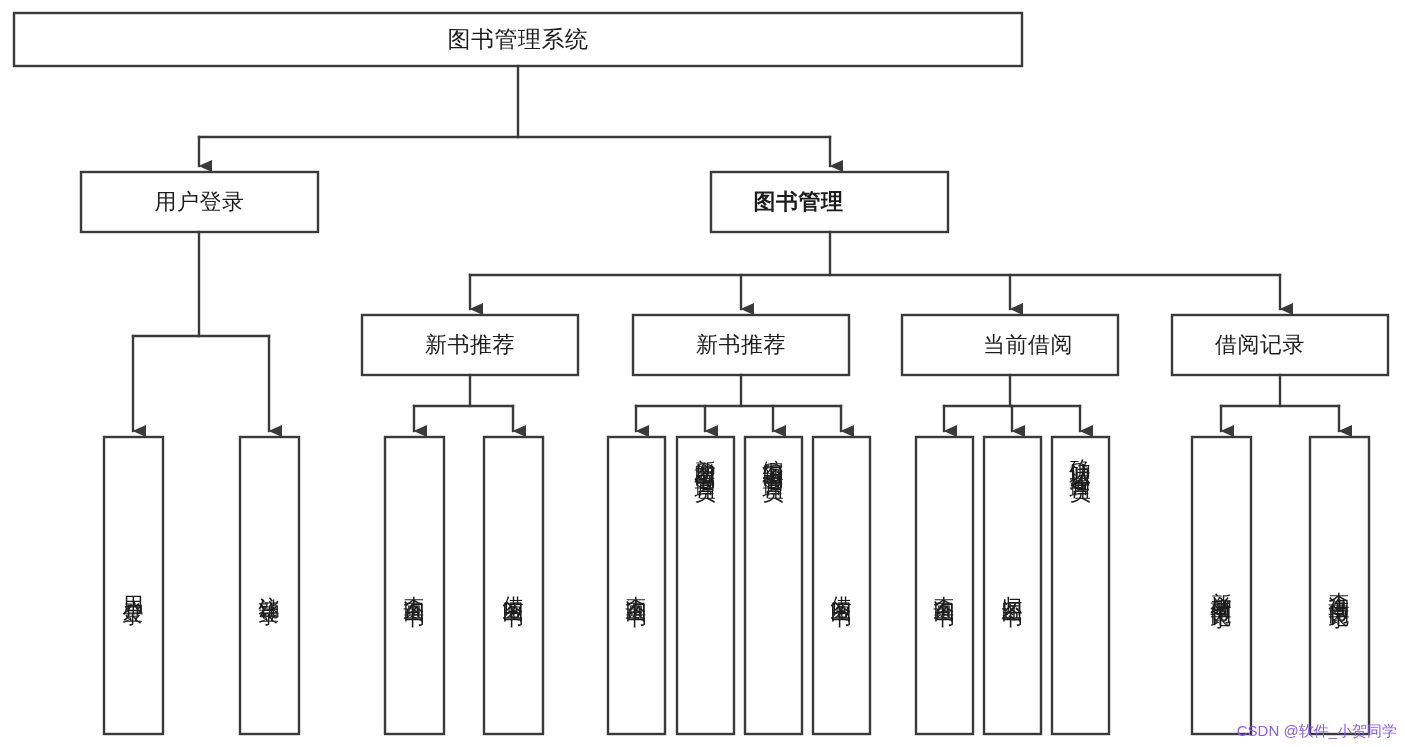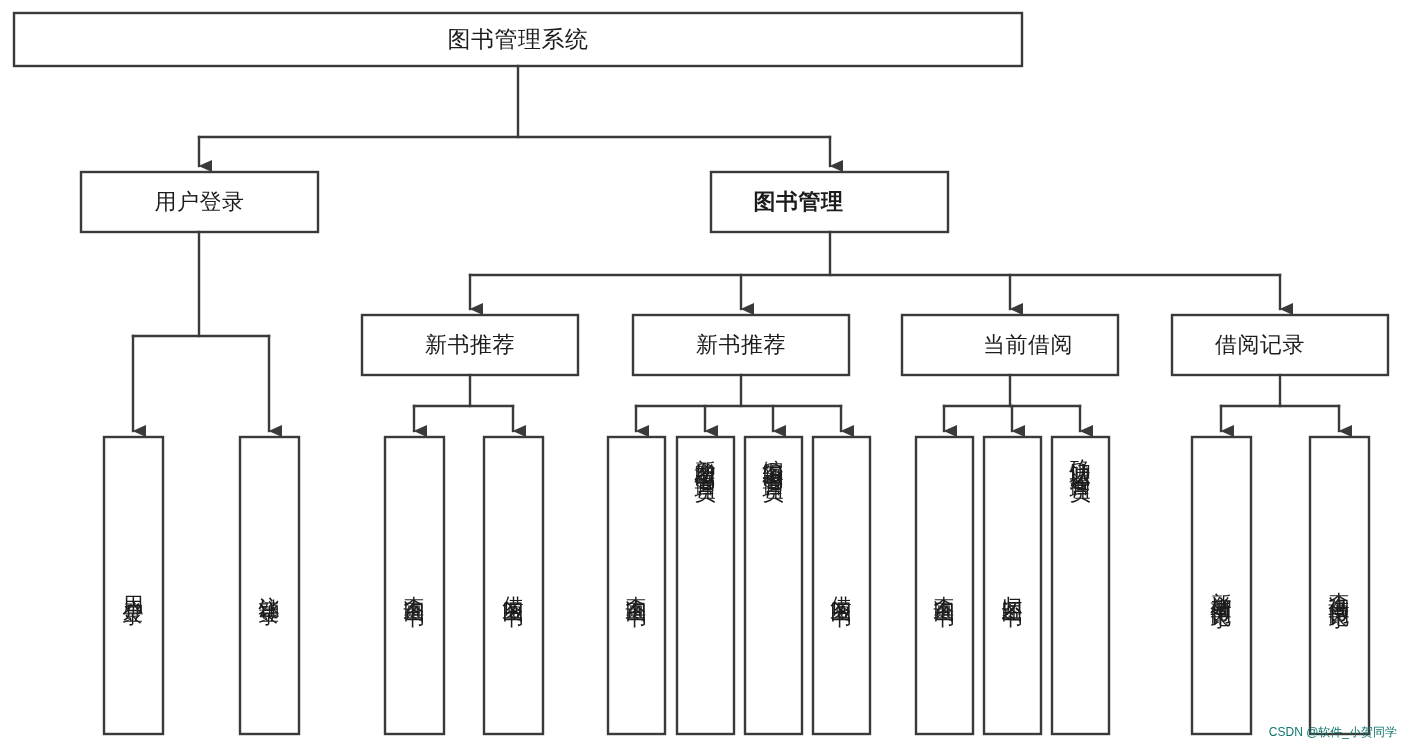--- a/index.html
+++ b/index.html
@@ -74,22 +74,22 @@
     letter-spacing: 0.5px;
   }
   .root-text {
     font-size: 23px;
   }
   #watermark {
     position: absolute;
     right: 8px;
     bottom: 6px;
     font-family: "Liberation Sans", "DejaVu Sans", sans-serif;
-    font-size: 12px;
-    color: #0f766e;
+    font-size: 15px;
+    color: #8b5cf6;
     white-space: nowrap;
     pointer-events: none;
   }
 </style>
 </head>
 <body>
 
 <div id="diagram-root">
 
   <svg id="diagram-svg" viewBox="0 0 1405 747">

